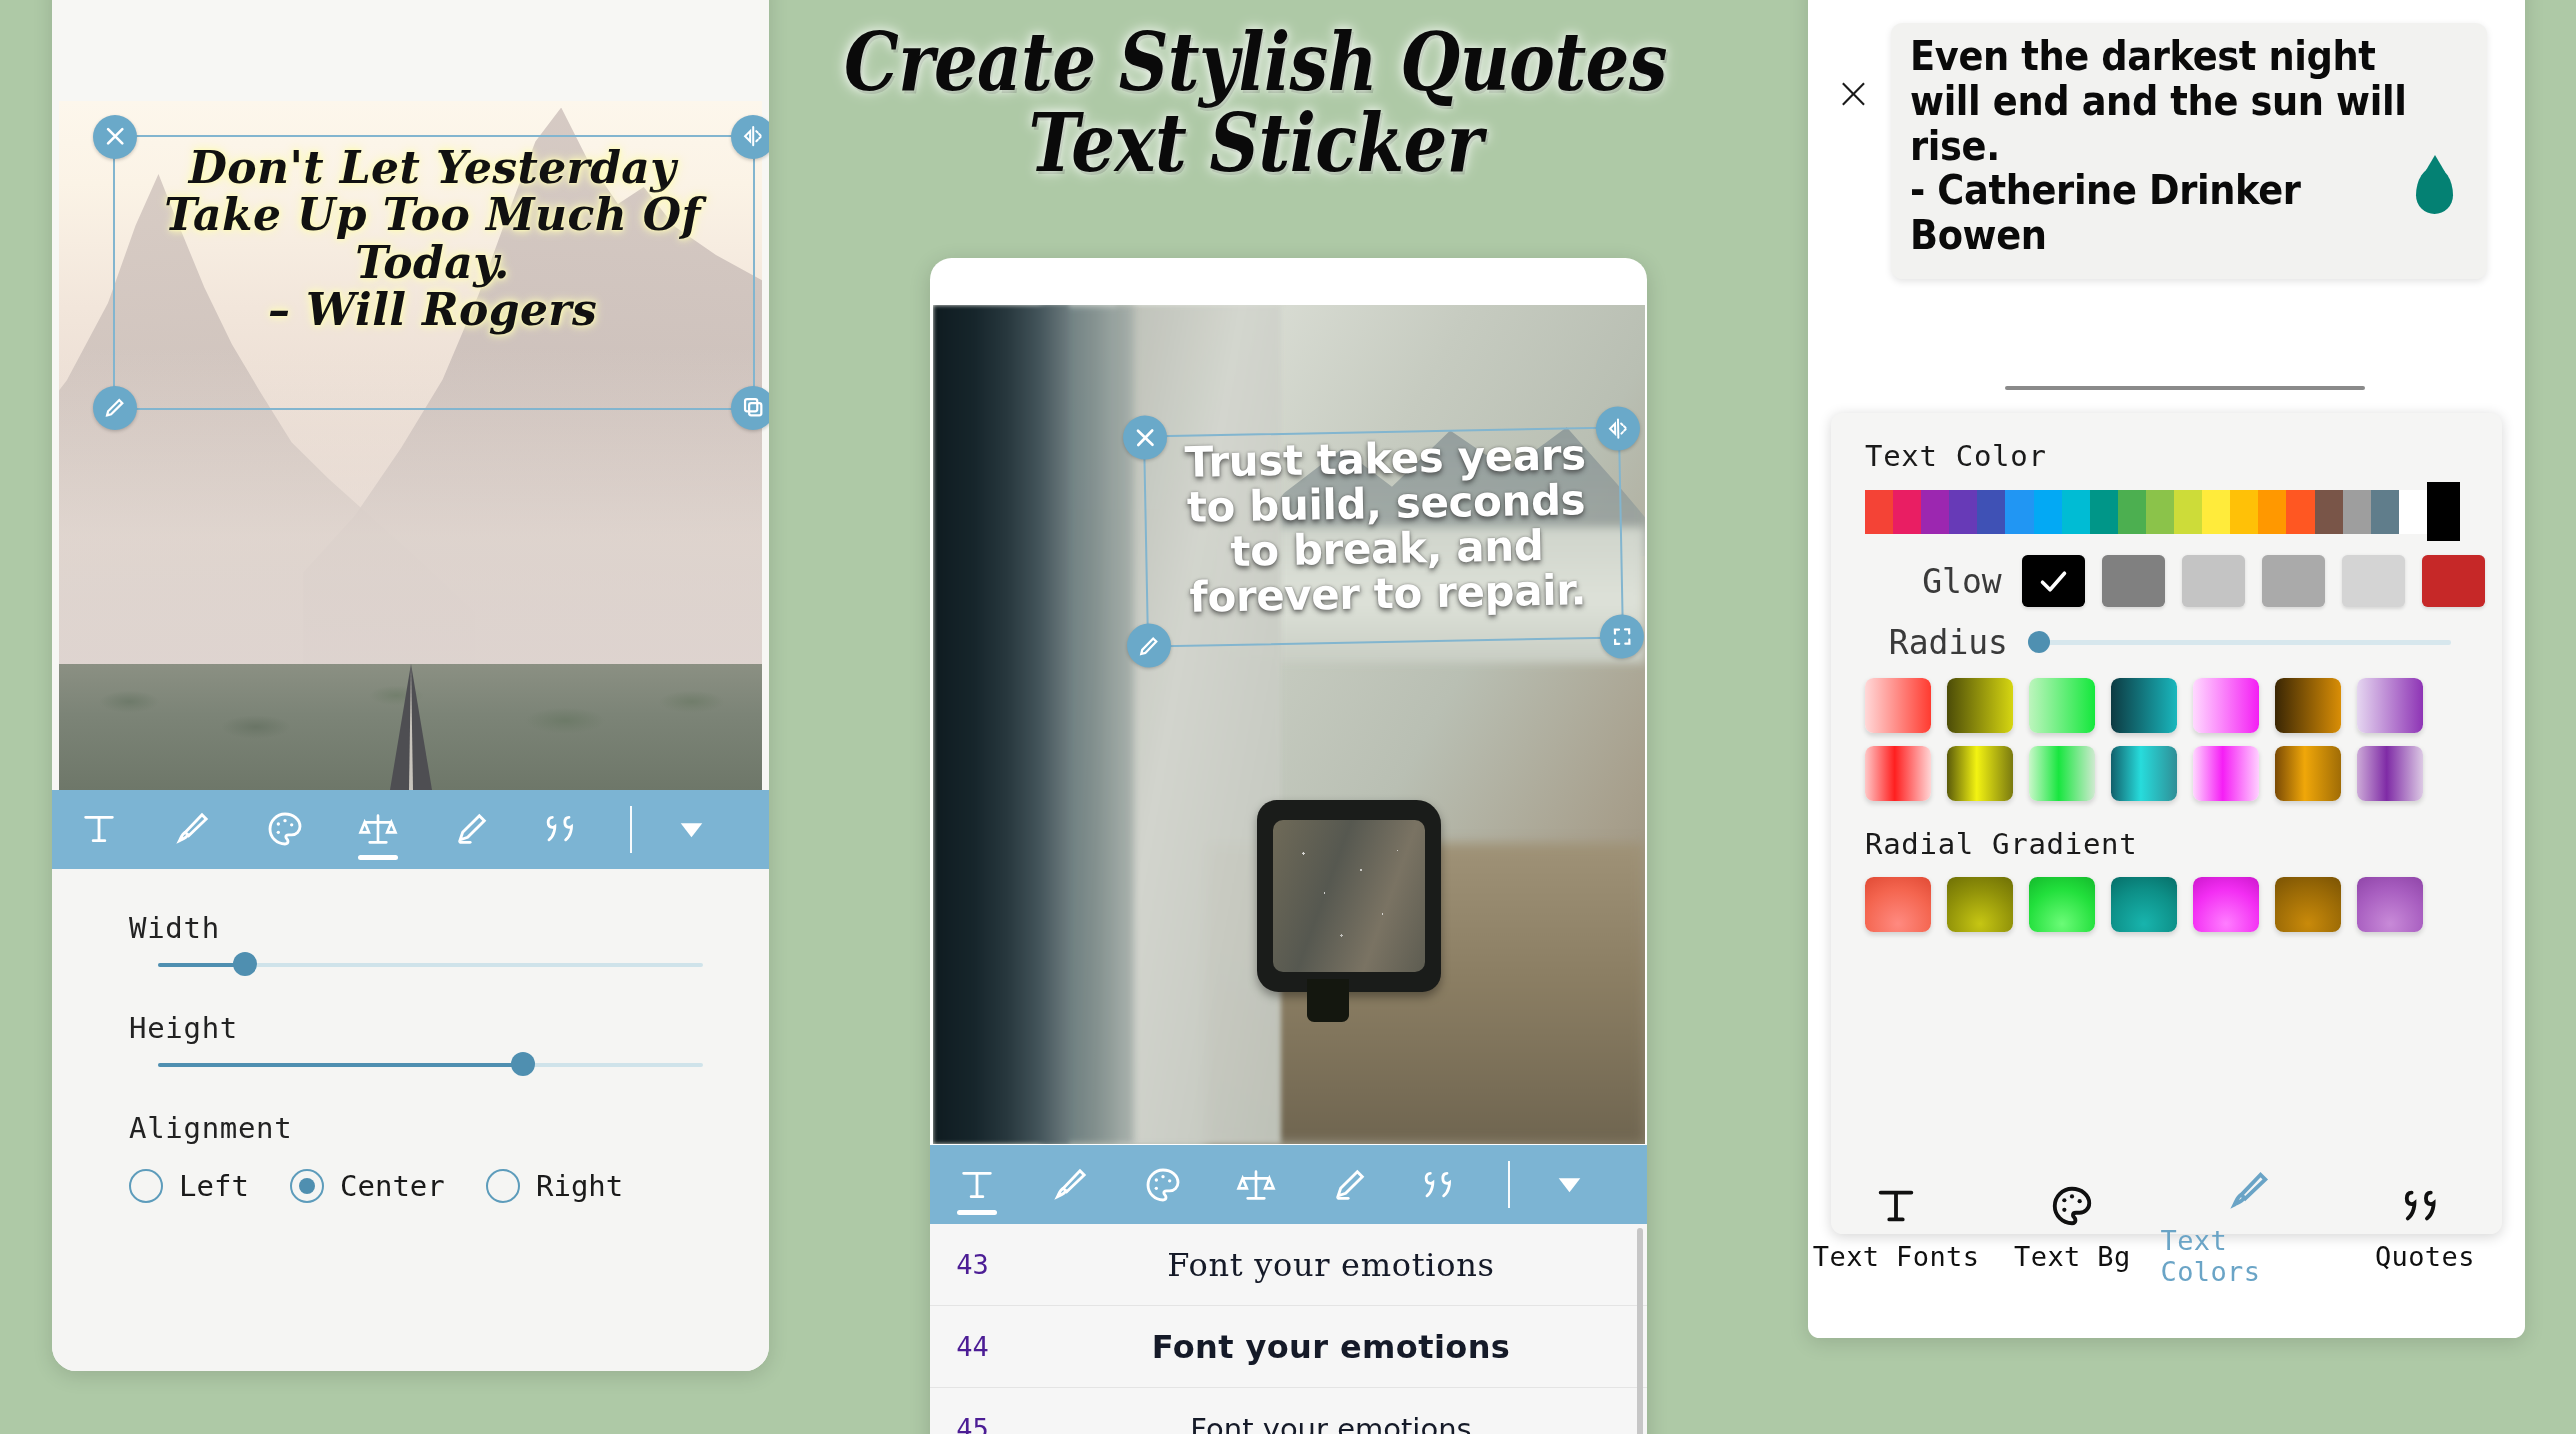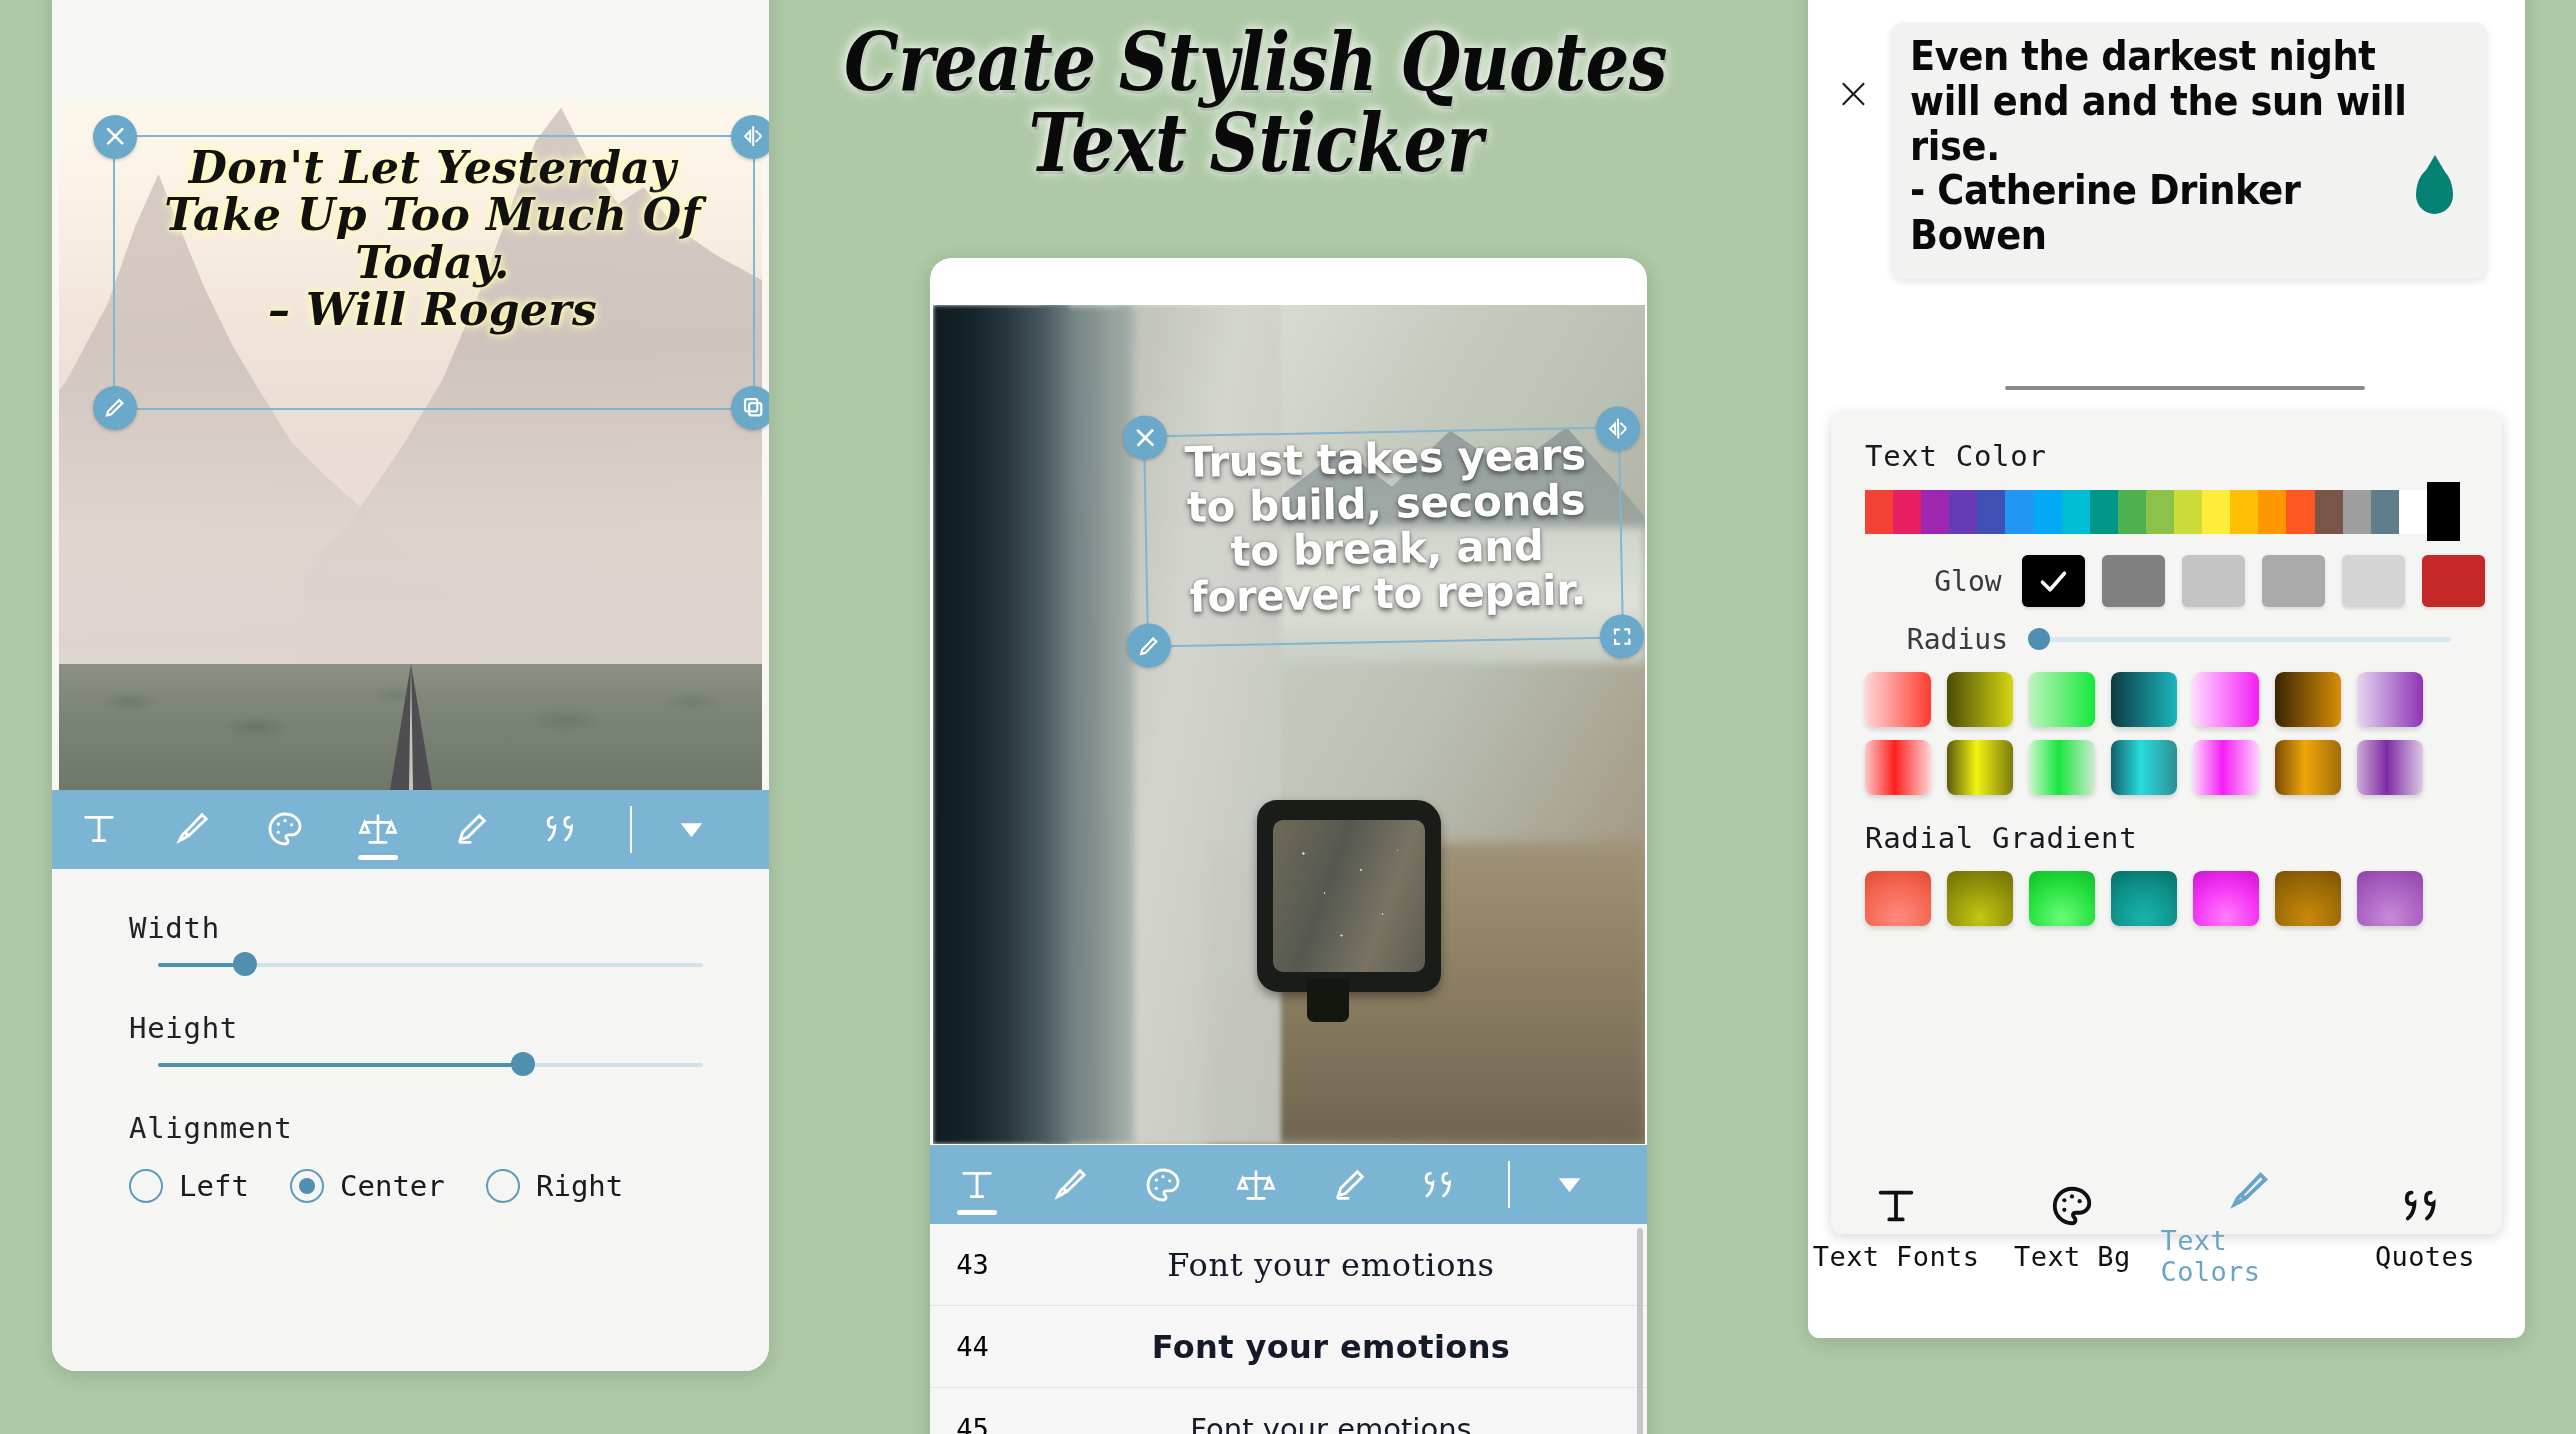--- a/index.html
+++ b/index.html
@@ -218,21 +218,21 @@
   .tb-center{top:887px;}
   .font-list{
     position:absolute;left:0;top:966px;width:717px;height:258px;
     background:#fafafa;
   }
   .font-row{
     position:relative;height:81px;display:flex;align-items:center;
     border-bottom:1.4px solid #e4e4e4;background:#f6f6f6;
   }
   .font-idx{
-    width:85px;text-align:center;font-size:27px;color:#000000;
+    width:85px;text-align:center;font-size:27px;color:#4c1d95;
     font-family:"DejaVu Sans Mono", monospace;
   }
   .font-sample{flex:1;text-align:center;color:#151a28;font-size:32px;}
   .fs-43{font-family:"DejaVu Serif", serif;font-weight:400;letter-spacing:0.7px;}
   .fs-44{font-family:"DejaVu Sans", sans-serif;font-weight:700;letter-spacing:0.4px;}
   .fs-45{font-family:"DejaVu Sans", sans-serif;font-weight:400;font-size:29px;}
   .scrollbar{
     position:absolute;right:4.3px;top:970px;width:5.7px;height:237px;
     background:#c6c6c6;border-radius:2.9px;
   }
@@ -284,21 +284,21 @@
     height:69px;background:#7cb4d3;display:flex;align-items:center;justify-content:center;
     color:#fff;font-size:36px;letter-spacing:1.4px;
   }
   .dlg-sec{font-size:29px;color:#1a1a1a;margin:26px 0 0 34px;letter-spacing:0.7px;}
   .palette{
     display:flex;margin:17px 0 0 34px;width:595px;height:44px;align-items:stretch;
   }
   .palette .sw{flex:1;}
   .palette .sw.blk{flex:0 0 33px;height:59px;margin-top:-7.2px;background:#000;}
   .row-glow{display:flex;align-items:center;margin:21.5px 0 0 34px;}
-  .row-lbl{width:143px;text-align:right;font-size:28px;color:#3a3a3a;padding-right:20px;}
+  .row-lbl{width:143px;text-align:right;font-size:33px;color:#3a3a3a;padding-right:20px;}
   .glow-sw{
     width:66px;height:52px;border-radius:5.7px;margin-right:17px;
     display:flex;align-items:center;justify-content:center;
     box-shadow:0 1.4px 3.6px rgba(0,0,0,.12);
   }
   .glow-sw svg{width:33px;height:33px;}
   .row-radius{display:flex;align-items:center;margin:16px 0 0 34px;}
   .rad-slider{position:relative;width:423px;height:5.7px;}
   .rad-slider .track{position:absolute;left:0;top:0.7px;width:100%;height:4.3px;background:#d7e7ed;border-radius:2.2px;}
   .rad-slider .thumb{position:absolute;left:0;top:-8.6px;width:22px;height:22px;border-radius:50%;background:#4f90b1;}

